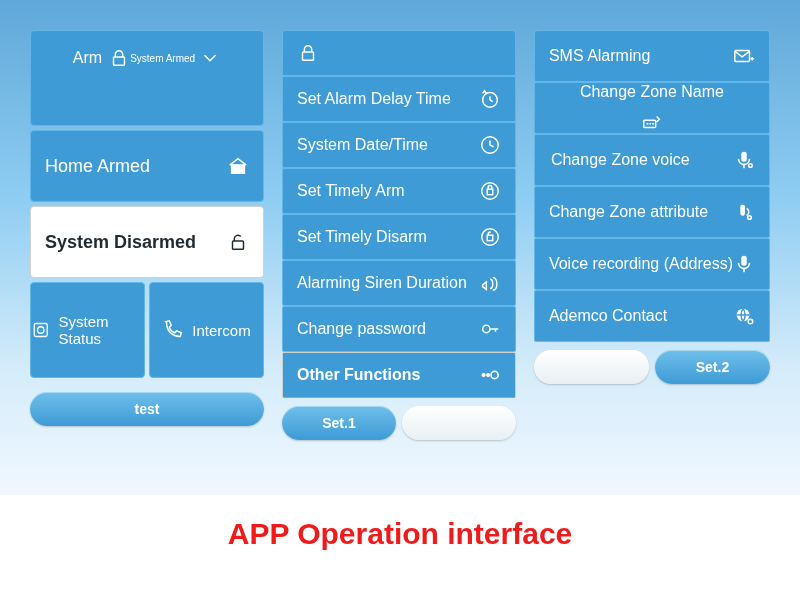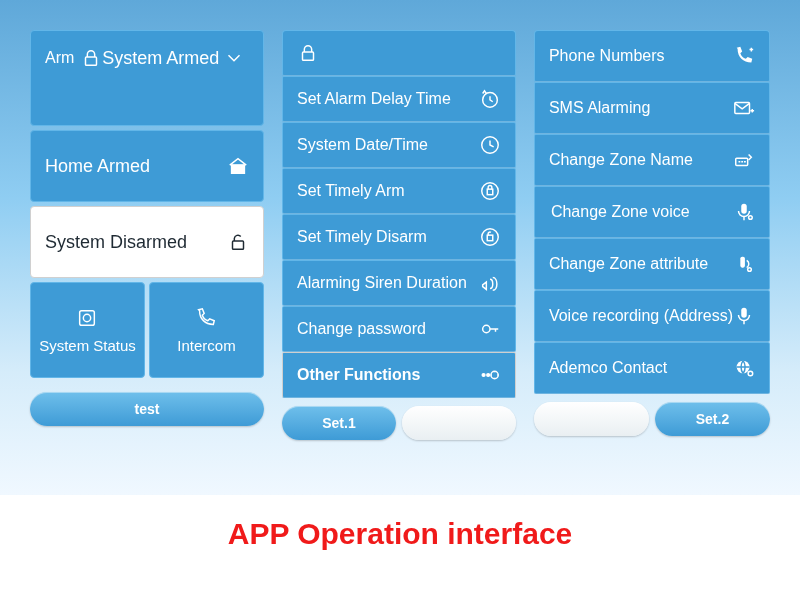--- a/index.html
+++ b/index.html
@@ -20,39 +20,40 @@
     padding:0 14px;font-size:16px;font-weight:300;
     box-sizing:border-box;min-height:46px;
   }
   .tile span.lbl{white-space:nowrap;}
   .tile.sel{
     background:#ffffff;color:#1f2a33;border-color:#cfcfcf;
   }
   .col-left{gap:0;}
   .left-top{
     height:96px;background:#3e9bd6;border-radius:4px;border:1px solid #62b6e8;
-    color:#fff;display:flex;align-items:flex-start;justify-content:flex-start;
+    color:#fff;display:flex;align-items:flex-start;justify-content:center;
     padding:16px 14px 8px 14px;box-sizing:border-box;font-size:16px;margin-bottom:4px;
   }
   .left-top .arm{display:flex;align-items:center;gap:6px;}
-  .left-top .sysarm{display:flex;align-items:center;gap:4px;font-size:18px;}
+  .left-top .sysarm{display:flex;align-items:center;gap:4px;font-size:10px;}
   .left-home{
     height:70px;background:#3e9bd6;border-radius:4px;border:1px solid #62b6e8;color:#fff;
     display:flex;align-items:center;justify-content:space-between;padding:0 14px;font-size:18px;
     margin-bottom:4px;
   }
   .left-disarm{
     height:70px;background:#ffffff;border-radius:4px;border:1px solid #d0d0d0;color:#1f2a33;
     display:flex;align-items:center;justify-content:space-between;padding:0 14px;font-size:18px;
     margin-bottom:4px;
+    font-weight:bold;
   }
   .left-bot{display:flex;gap:4px;height:96px;margin-bottom:14px;}
   .left-bot .btn{
     flex:1;background:#3e9bd6;border-radius:4px;border:1px solid #62b6e8;color:#fff;
-    display:flex;flex-direction:column;align-items:center;justify-content:center;gap:8px;font-size:15px;
+    display:flex;align-items:center;justify-content:center;gap:8px;font-size:15px;
   }
   .pill{
     height:34px;border-radius:18px;background:linear-gradient(#6fbfeb,#3e9bd6);
     color:#fff;display:flex;align-items:center;justify-content:center;font-size:14px;font-weight:600;
     box-shadow:inset 0 1px 0 rgba(255,255,255,.4),0 1px 2px rgba(0,0,0,.2);
   }
   .pillbar{display:flex;gap:6px;margin-top:8px;justify-content:center;}
   .pillbar .pill{flex:1;}
   .pill.white{background:linear-gradient(#ffffff,#e9eff2);color:#888;}
   .ic{width:22px;height:22px;fill:none;stroke:#fff;stroke-width:1.6;}
@@ -189,35 +190,28 @@
             <span>Set.1</span>
           </div>
         <div class="pill white">
             <span></span>
           </div>
       </div>
     </div>
 
     <div class="col col-right">
       <div class="tile" style="min-height:52px;">
-        <span class="lbl">Phone Numbers</span>
-        <svg class="ic" viewBox="0 0 24 24">
-            <path d="M5 4c0 9 6 15 15 15l1-4-5-2-2 2c-3-1-5-3-6-6l2-2-2-5-4 1z" fill="#fff" stroke="none"></path>
-            <path d="M18 5h4M20 3v4"></path>
-          </svg>
-      </div>
-      <div class="tile" style="min-height:52px;">
         <span class="lbl">SMS Alarming</span>
         <svg class="ic" viewBox="0 0 24 24">
             <rect x="2" y="6" width="16" height="12" rx="1"></rect>
             <path d="M2 7l8 6 8-6"></path>
             <path d="M19 15h4M21 13v4"></path>
           </svg>
       </div>
-      <div class="tile" style="min-height:52px;">
+      <div class="tile" style="min-height:52px;flex-direction:column;">
         <span class="lbl">Change Zone Name</span>
         <svg class="ic" viewBox="0 0 24 24">
             <rect x="3" y="10" width="13" height="8" rx="1"></rect>
             <path d="M6 14h2M9 14h2M12 14h2"></path>
             <path d="M17 6l3 3-3 3"></path>
           </svg>
       </div>
       <div class="tile" style="min-height:52px;padding-left:16px;">
         <span class="lbl">Change Zone voice</span>
         <svg class="ic" viewBox="0 0 24 24">

